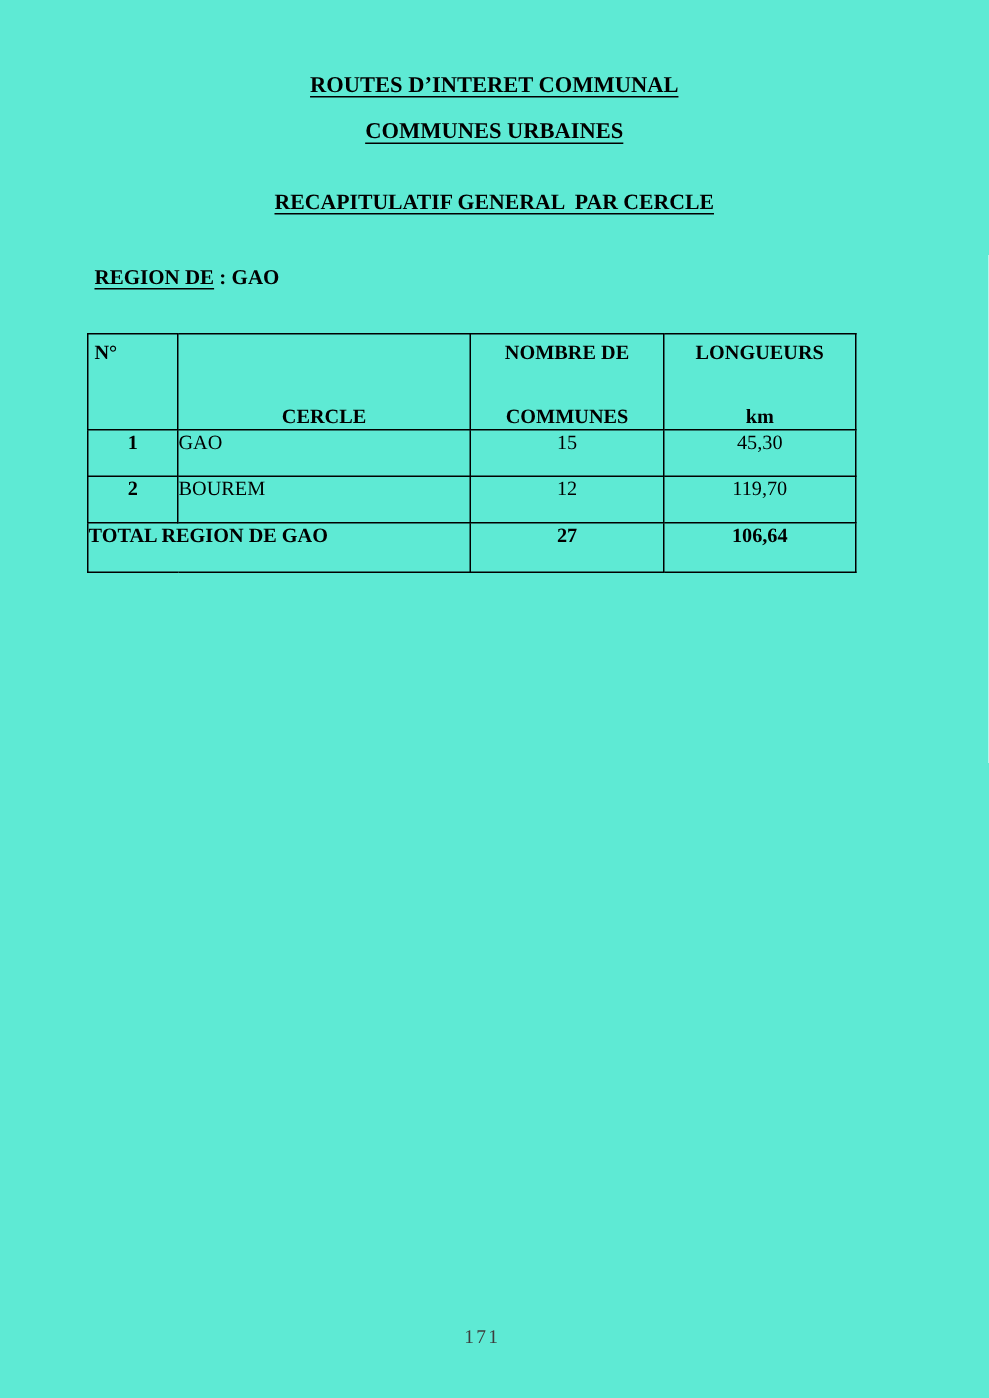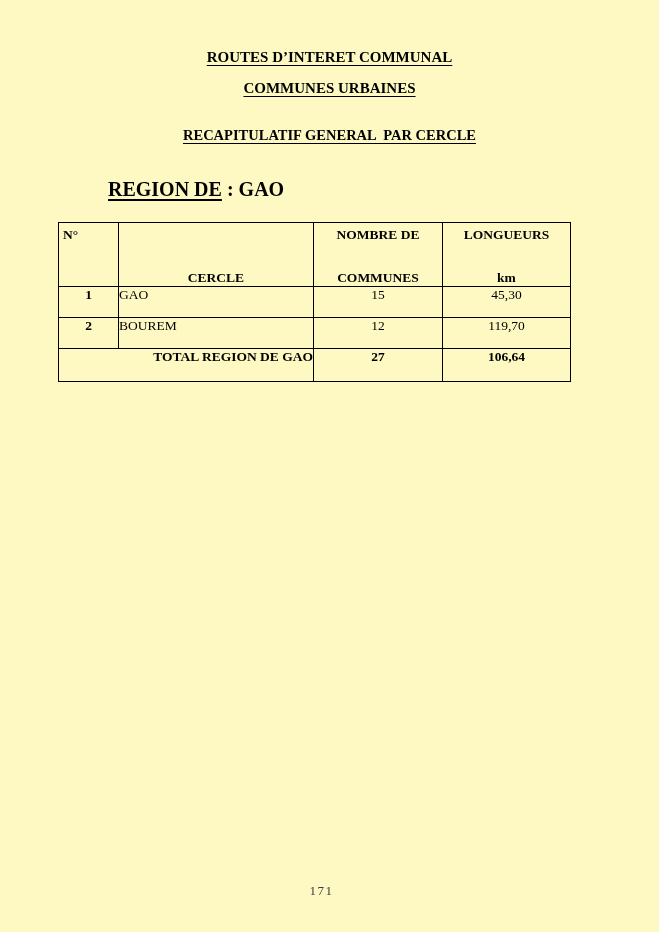--- a/index.html
+++ b/index.html
@@ -4,21 +4,21 @@
 <style>
   html, body {
     margin: 0;
     padding: 0;
     background: #ffffff;
   }
   .page {
     position: relative;
     width: 659px;
     height: 932px;
-    background: #fef9c3;
+    background: #5eead4;
     font-family: "Liberation Serif", serif;
     color: #000000;
     overflow: hidden;
   }
   .title {
     position: absolute;
     left: 0;
     width: 659px;
     text-align: center;
     font-weight: bold;
@@ -30,23 +30,22 @@
   .t3 { top: 127px; font-size: 14.5px; }
   .u  {
     text-decoration: underline;
     text-underline-offset: 3px;
   }
   .region {
     position: absolute;
     top: 178px;
     left: 63px;
     font-weight: bold;
-    font-size: 20px;
+    font-size: 14px;
     white-space: pre;
-    margin-left: 45px;
   }
   table.recap {
     position: absolute;
     top: 222px;
     left: 58px;
     width: 512px;
     border-collapse: collapse;
     table-layout: fixed;
   }
   table.recap td {
@@ -59,21 +58,21 @@
   .header-row td { font-weight: bold; height: 62px; font-size: 13.5px; }
   .hl1 { height: 27px; padding: 4px 4px 0 4px; box-sizing: content-box; }
   .hl2 { padding: 0 4px; margin-top: 16px; }
   .left   { text-align: left; }
   .center { text-align: center; }
   .data-row td  { height: 30px; padding-top: 3px; }
   .num    { font-weight: bold; text-align: center; }
   .cercle { text-align: left; padding-left: 4px; }
   .val    { text-align: center; }
   .total-row td { height: 32px; font-weight: bold; padding-top: 3px; }
-  .total-label  { text-align: right; padding-left: 4px; }
+  .total-label  { text-align: left; padding-left: 4px; }
   .footer {
     position: absolute;
     top: 883px;
     left: 0;
     width: 643px;
     text-align: center;
     font-size: 13px;
     color: #3d3d3d;
     letter-spacing: 1.5px;
   }

